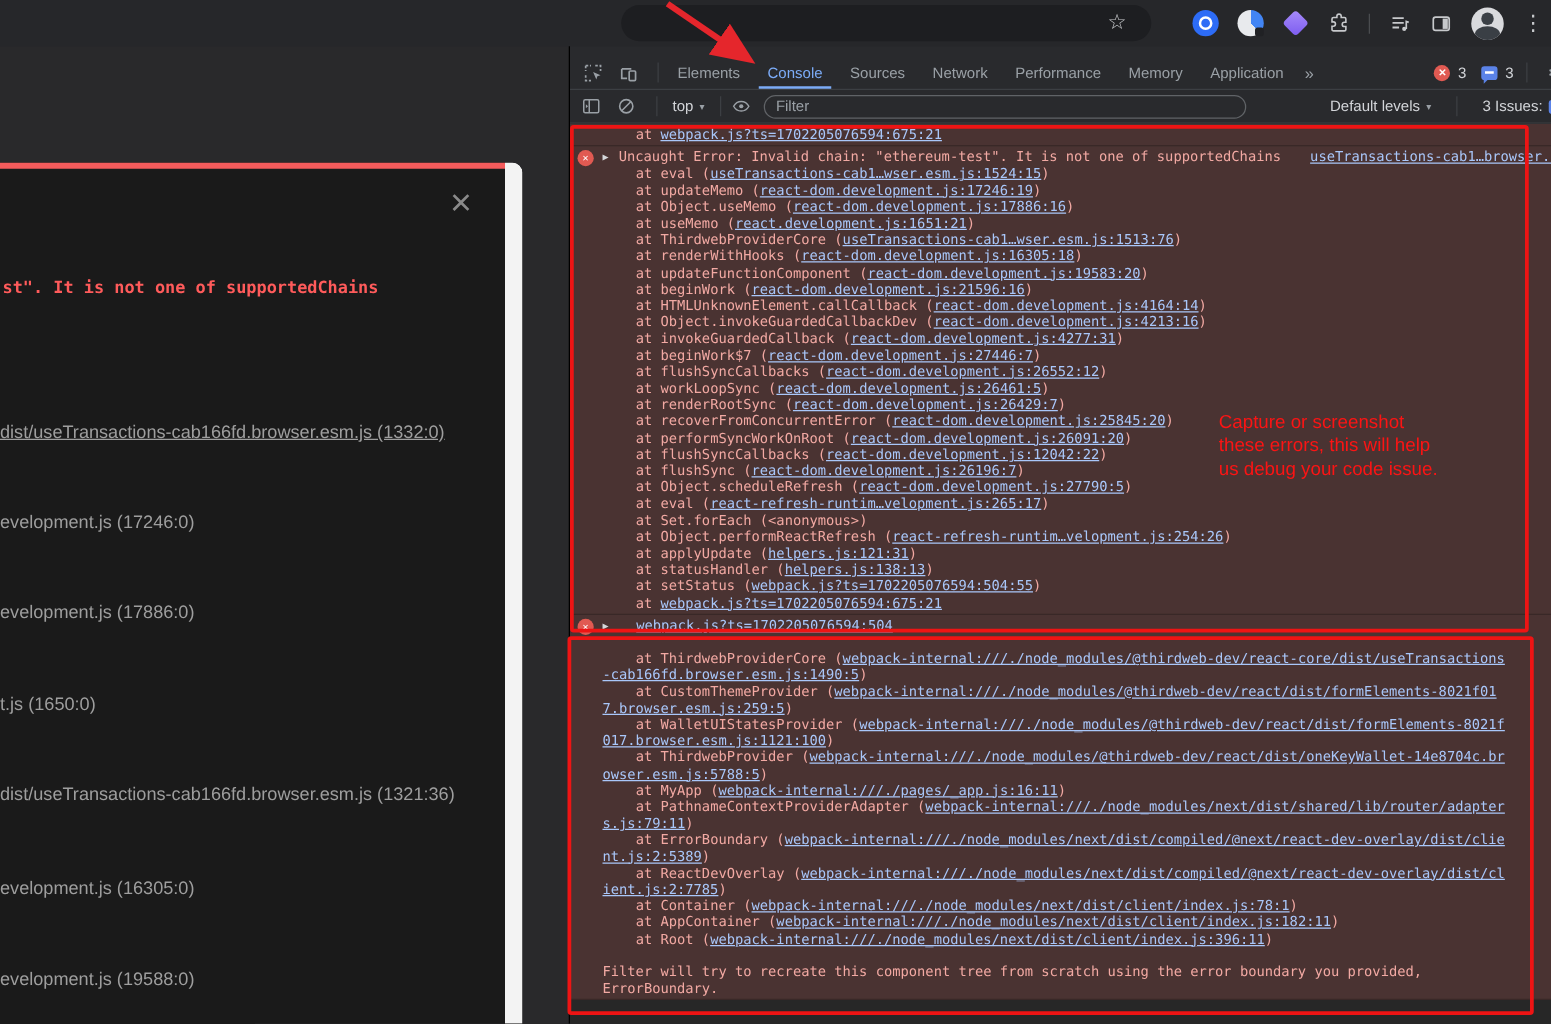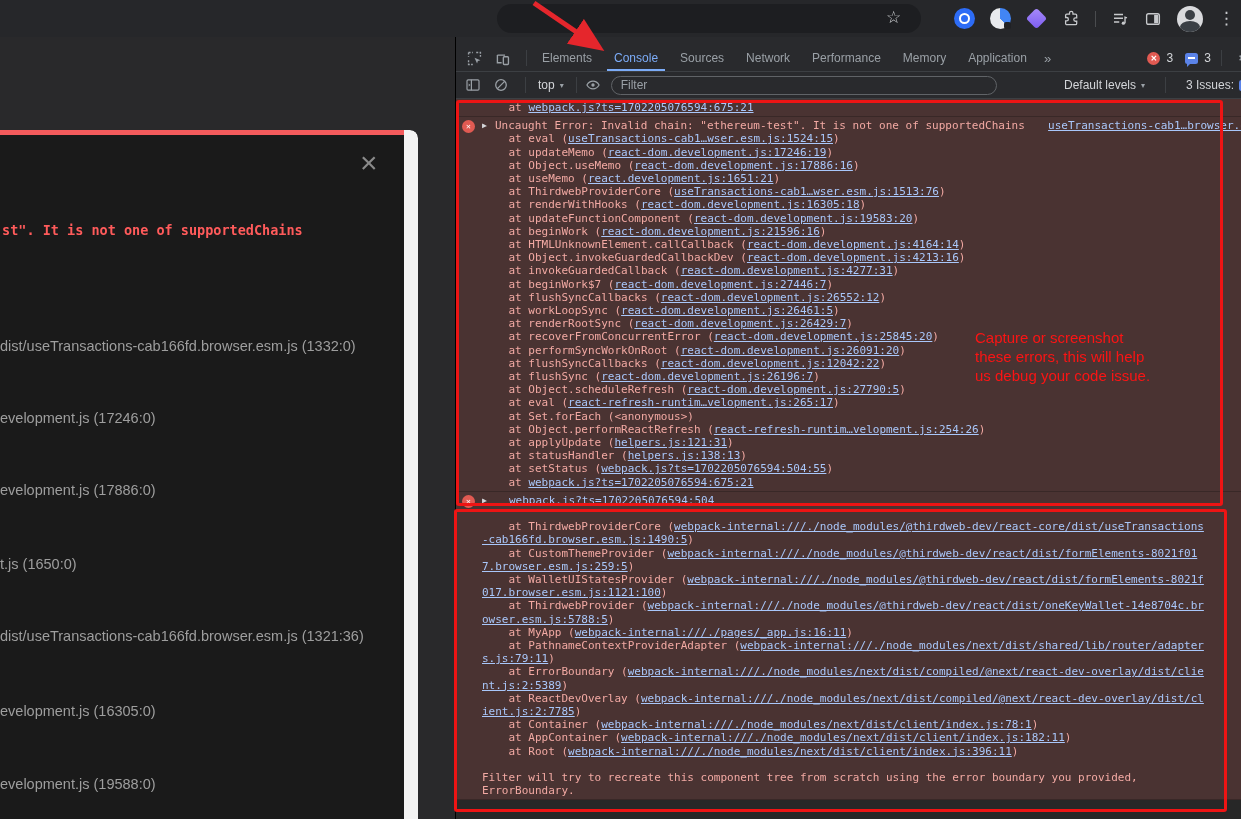--- a/index.html
+++ b/index.html
@@ -119,21 +119,21 @@
   </div>
 </div>
 
 <div class="page">
   <div class="overlay-modal">
     <div class="modal-redbar"></div>
     <div class="modal-scroll"></div>
     <div class="modal-close">×</div>
     <div class="ov-error">st". It is not one of supportedChains</div>
     <div>
-        <div class="ov-frame" style="top: 208px;">dist/useTransactions-cab166fd.browser.esm.js (1332:0)</div>
+        <div class="ov-frame" style="top: 208px; text-decoration: underline;">dist/useTransactions-cab166fd.browser.esm.js (1332:0)</div>
         <div class="ov-frame" style="top: 280px;">evelopment.js (17246:0)</div>
         <div class="ov-frame" style="top: 352px;">evelopment.js (17886:0)</div>
         <div class="ov-frame" style="top: 426px;">t.js (1650:0)</div>
         <div class="ov-frame" style="top: 498px;">dist/useTransactions-cab166fd.browser.esm.js (1321:36)</div>
         <div class="ov-frame" style="top: 573px;">evelopment.js (16305:0)</div>
         <div class="ov-frame" style="top: 646px; text-align: center;">evelopment.js (19588:0)</div>
       </div>
   </div>
 </div>
 

